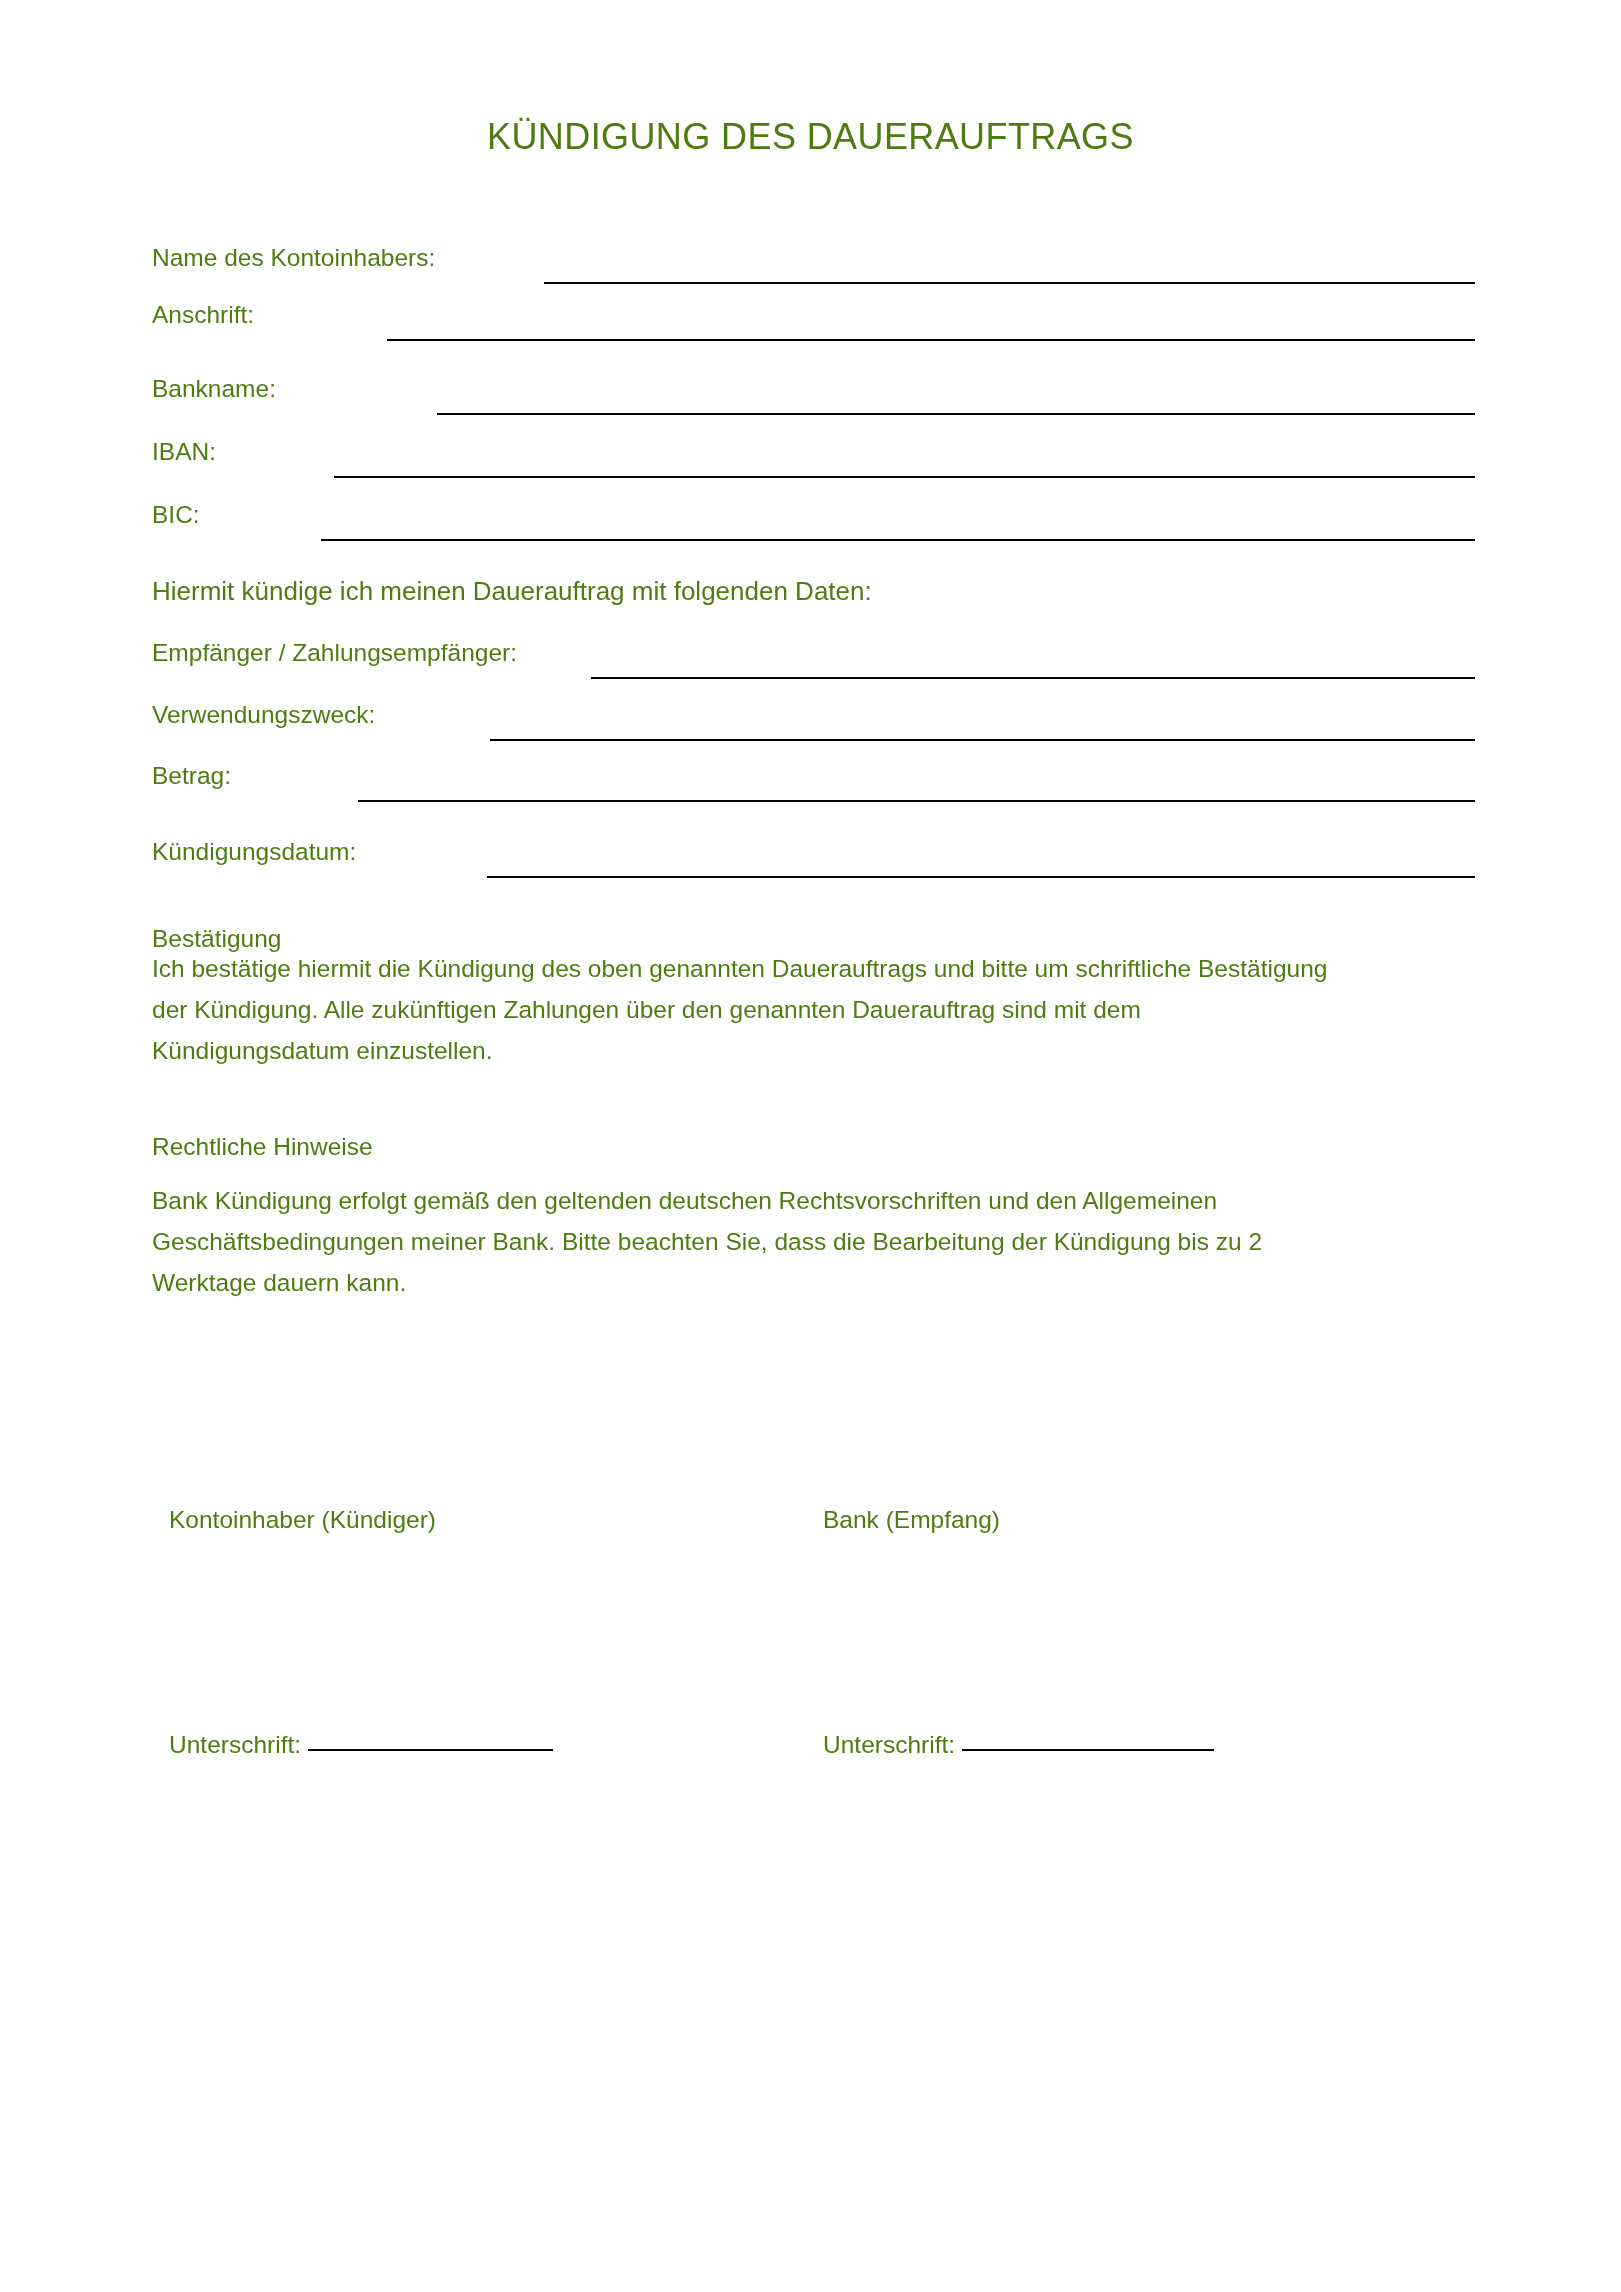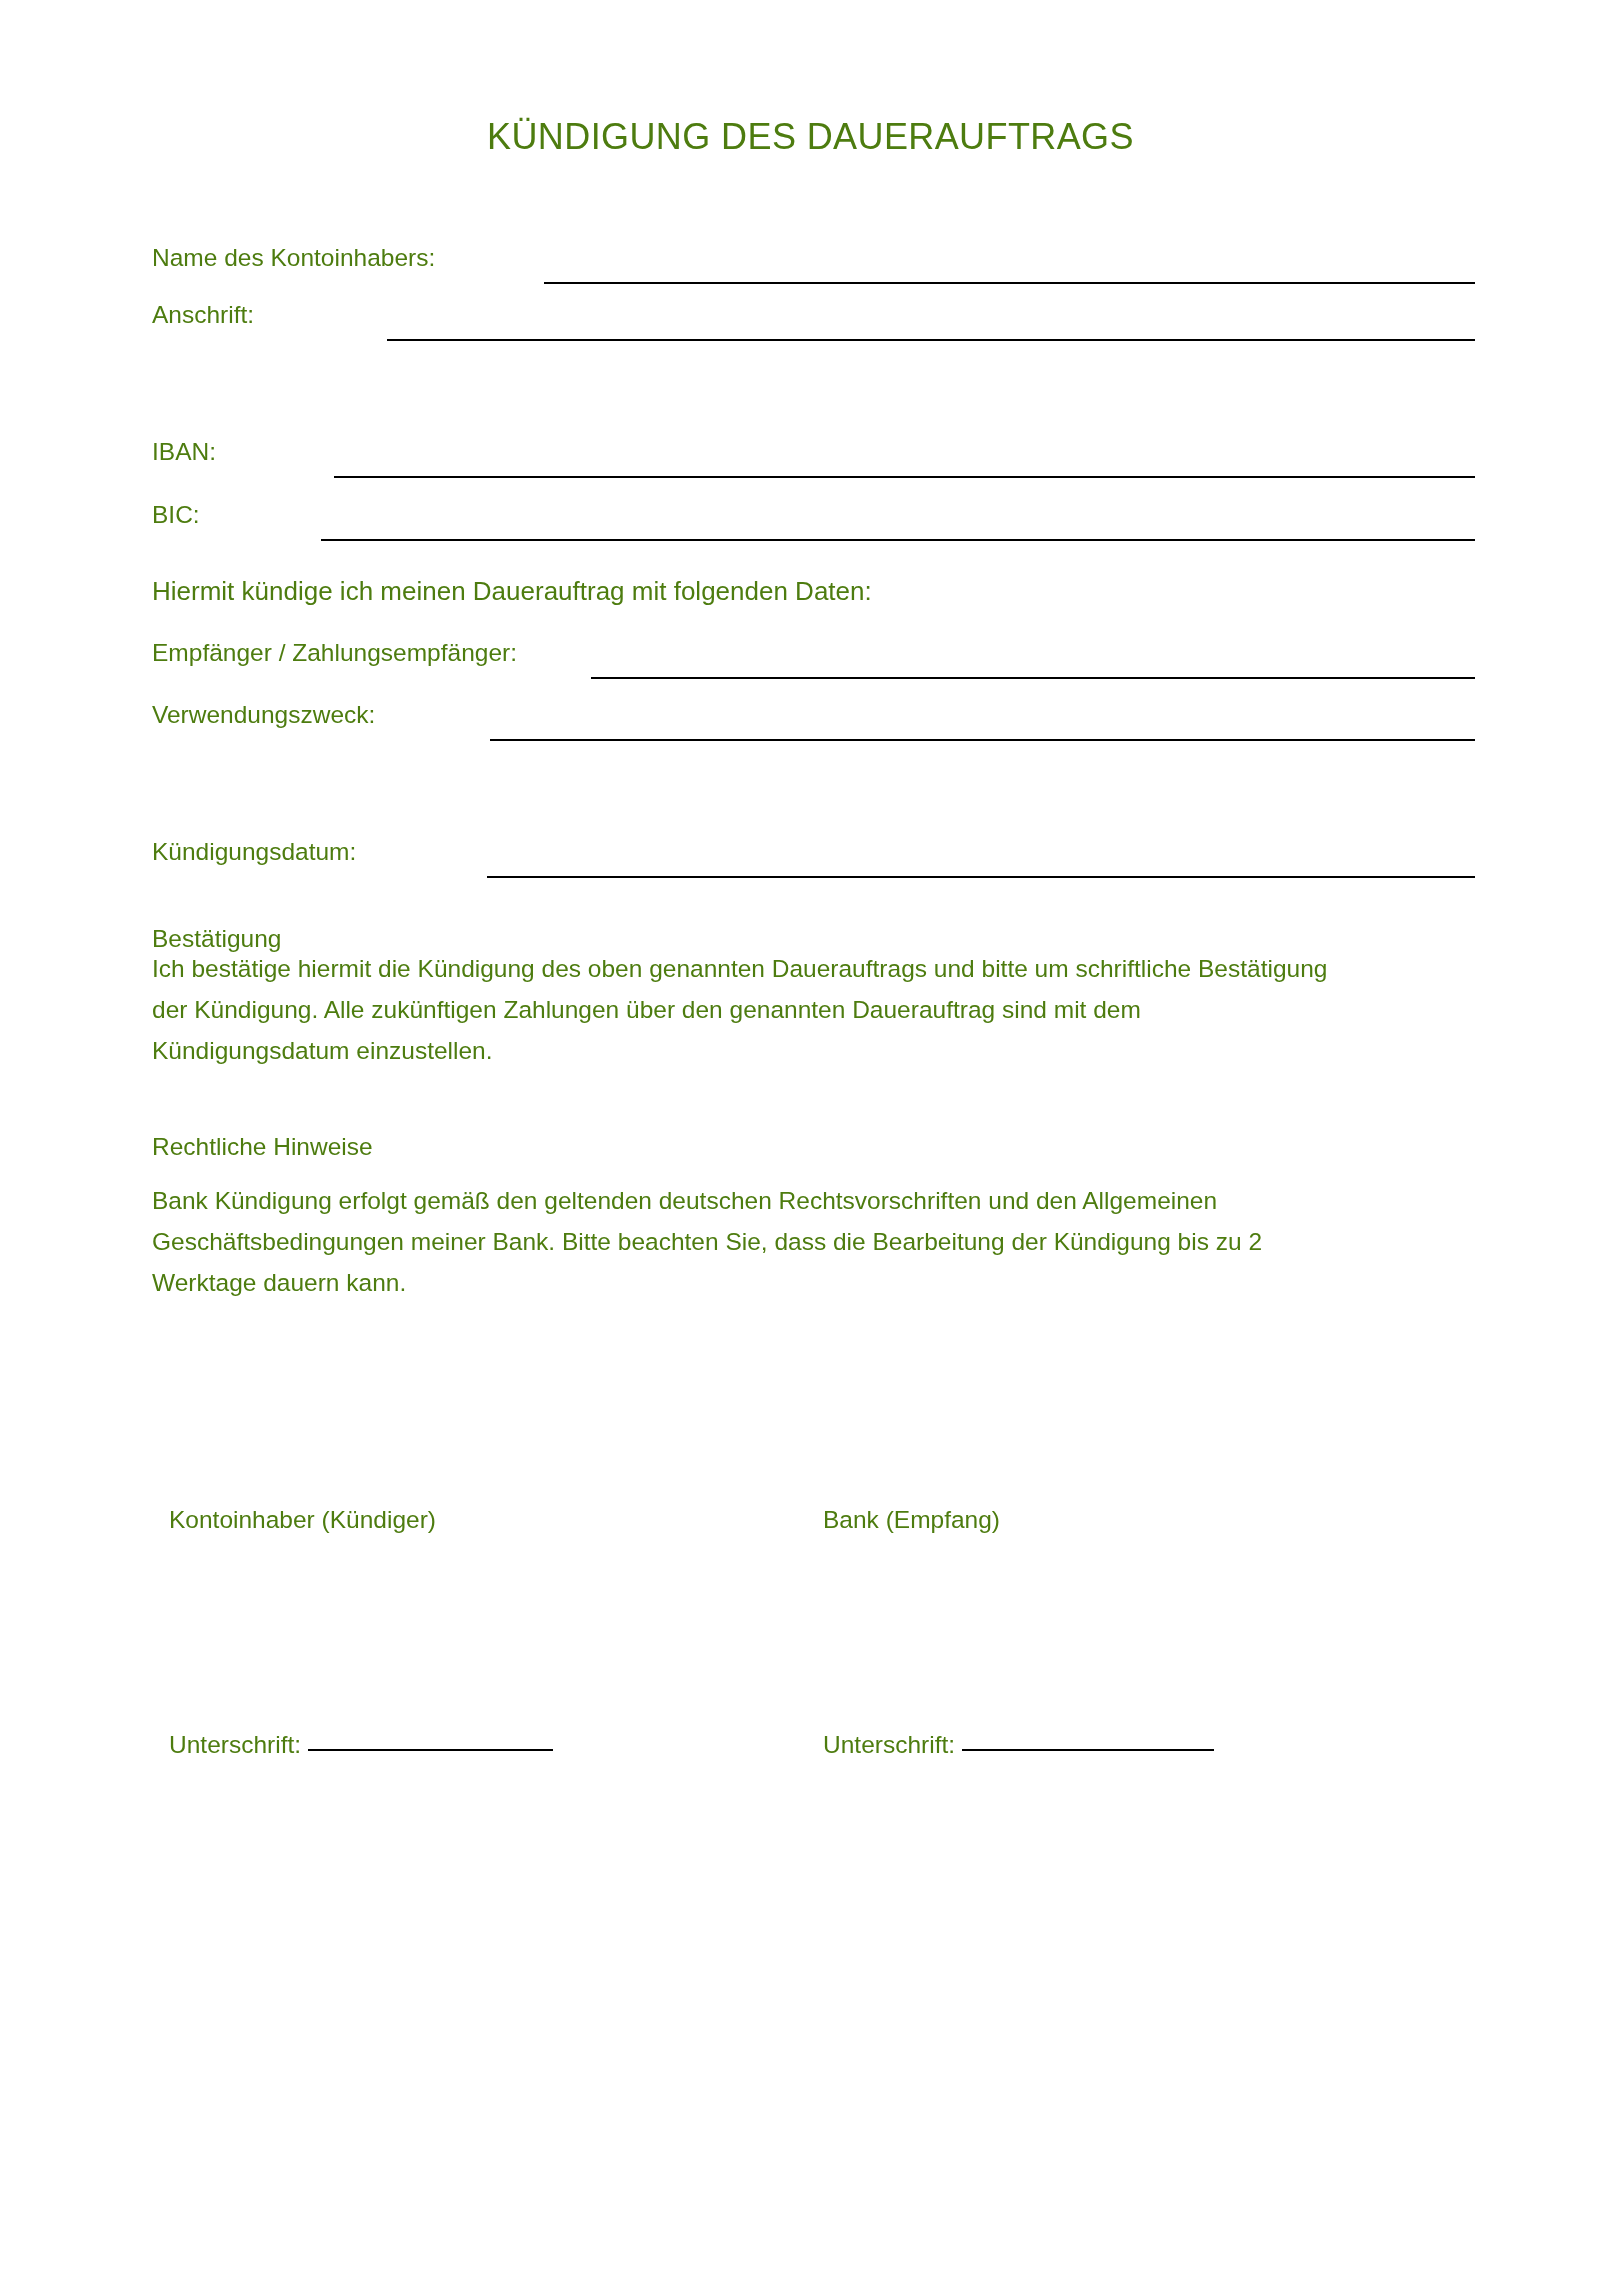--- a/index.html
+++ b/index.html
@@ -115,20 +115,24 @@
   <div class="field-row" style="top:243px;">
     <span class="field-label">Name des Kontoinhabers:</span>
     <span class="field-rule" style="left:392px;"></span>
   </div>
 
   <div class="field-row" style="top:300px;">
     <span class="field-label">Anschrift:</span>
     <span class="field-rule" style="left:235px;"></span>
   </div>
 
+  <div class="field-row" style="top:374px;">
+    <span class="field-label">Bankname:</span>
+    <span class="field-rule" style="left:285px;"></span>
+  </div>
 
   <div class="field-row" style="top:437px;">
     <span class="field-label">IBAN:</span>
     <span class="field-rule" style="left:182px;"></span>
   </div>
 
   <div class="field-row" style="top:500px;">
     <span class="field-label">BIC:</span>
     <span class="field-rule" style="left:169px;"></span>
   </div>
@@ -138,20 +142,24 @@
   <div class="field-row" style="top:638px;">
     <span class="field-label">Empfänger / Zahlungsempfänger:</span>
     <span class="field-rule" style="left:439px;"></span>
   </div>
 
   <div class="field-row" style="top:700px;">
     <span class="field-label">Verwendungszweck:</span>
     <span class="field-rule" style="left:338px;"></span>
   </div>
 
+  <div class="field-row" style="top:761px;">
+    <span class="field-label">Betrag:</span>
+    <span class="field-rule" style="left:206px;"></span>
+  </div>
 
   <div class="field-row" style="top:837px;">
     <span class="field-label">Kündigungsdatum:</span>
     <span class="field-rule" style="left:335px;"></span>
   </div>
 
   <div class="section-heading" style="top:923px;">Bestätigung</div>
 
   <div class="section-body" style="top:948px;">
     <span class="tline">Ich bestätige hiermit die Kündigung des oben genannten Dauerauftrags und bitte um schriftliche Bestätigung</span>

